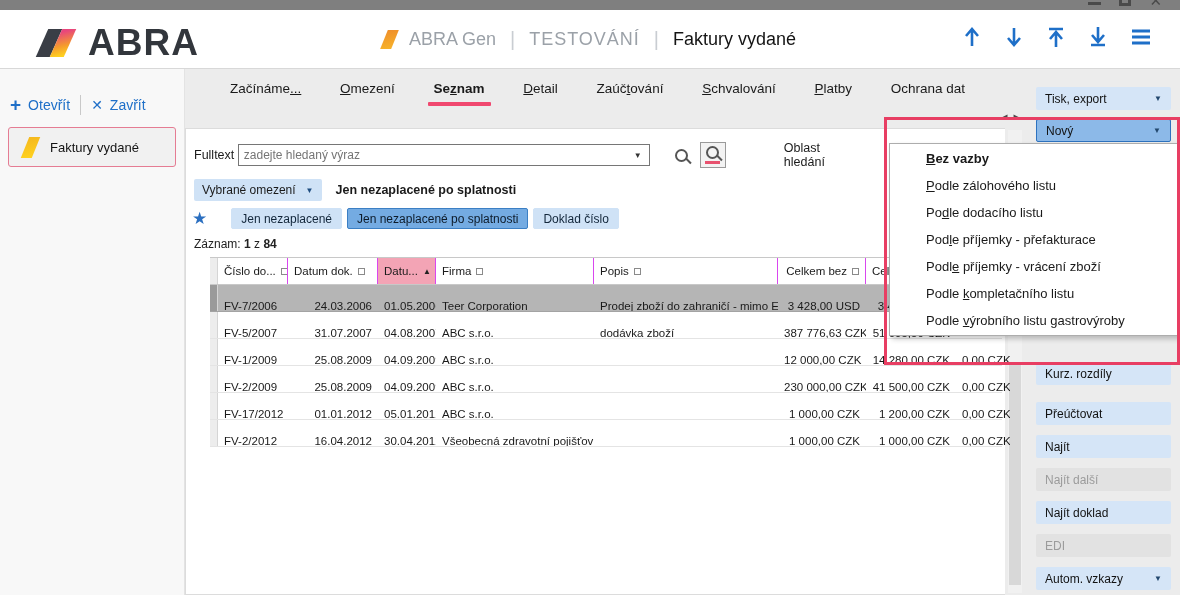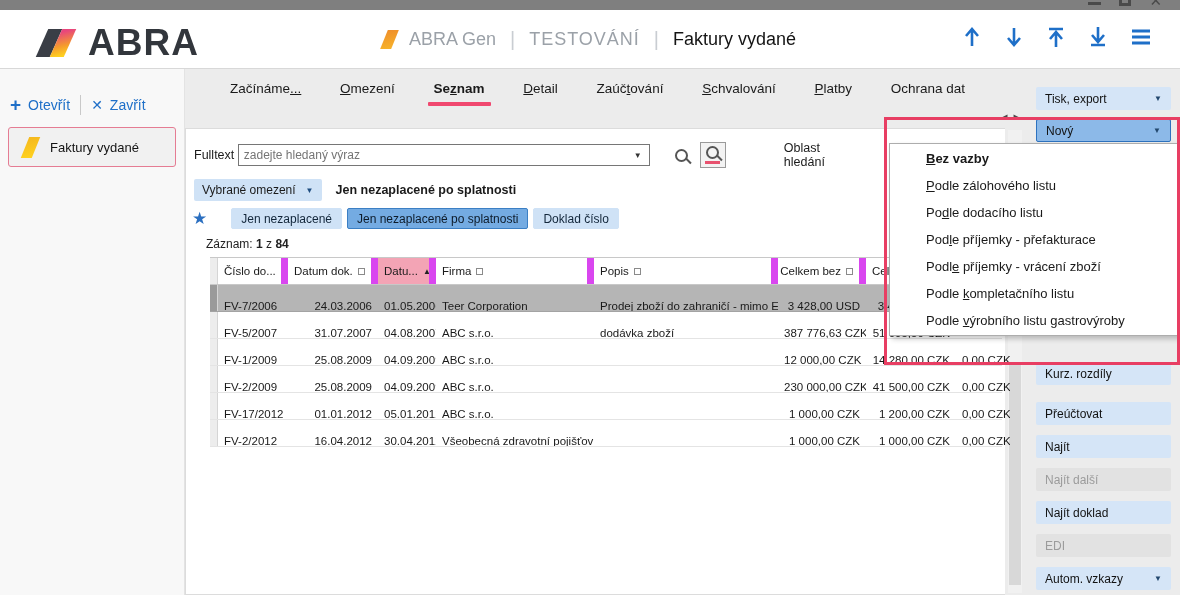--- a/index.html
+++ b/index.html
@@ -74,27 +74,27 @@
   .row-vo { position:absolute; left:8px; top:50px; height:22px; display:flex; align-items:center; gap:14px; }
   .vobtn { height:22px; background:#cfe2f6; border-radius:2px; display:flex; align-items:center; gap:10px; padding:0 8px; font-size:12px; }
   .vobtn .dd { font-size:8px; color:#1f4d80; }
   .voactive { font-size:12.5px; font-weight:bold; }
 
   .row-chips { position:absolute; left:6px; top:79px; height:21px; display:flex; align-items:center; gap:5px; }
   .star { color:#2b6fc0; font-size:17px; margin-right:4px; }
   .chip { height:21px; background:#cfe2f6; border:1px solid #cfe2f6; border-radius:2px; font-size:12px; display:flex; align-items:center; padding:0 9px; color:#12263a; }
   .chip.sel { background:#74abe2; border-color:#3b7fc4; color:#0d1b2a; }
 
-  .row-rec { position:absolute; left:8px; top:108px; font-size:12px; color:#222;margin-left:12px; }
+  .row-rec { position:absolute; left:8px; top:108px; font-size:12px; color:#222; }
   .row-rec b { font-weight:bold; }
 
   
   .grid { position:absolute; left:24px; top:128px; width:792px; }
   .t-hrow { display:flex; height:28px; border-top:1px solid #c8c8c8; border-bottom:1px solid #c8c8c8; }
-  .t-hcell { position:relative; display:flex; align-items:center; gap:5px; padding:0 6px; font-size:11.5px; border-right:7px solid #d946ef; overflow:hidden; white-space:nowrap; flex:none; }
+  .t-hcell { position:relative; display:flex; align-items:center; gap:5px; padding:0 6px; font-size:11.5px; border-right:1px solid #d946ef; overflow:hidden; white-space:nowrap; flex:none; }
   .t-hcell.ar { justify-content:flex-end; }
   .t-hcell.sorted { background:#f3a4b5; }
   .fbox { width:7px; height:7px; border:1px solid #8a8a8a; background:#fff; flex:none; }
   .sorticon { font-size:8px; color:#222; }
   .t-row { display:flex; height:27px; border-bottom:1px solid #e4e4e4; background:#fff; }
   .t-row.sel { background:#b5b5b5; border-bottom-color:#a3a3a3; }
   .t-cell { padding:8px 6px; font-size:11.5px; line-height:26px; overflow:hidden; white-space:nowrap; flex:none; }
   .t-cell.ar { text-align:right; }
   .ind { width:8px; padding:0; background:#ededed; border-right:1px solid #d5d5d5; flex:none; }
   .t-row.sel .ind { background:#9a9a9a; }

